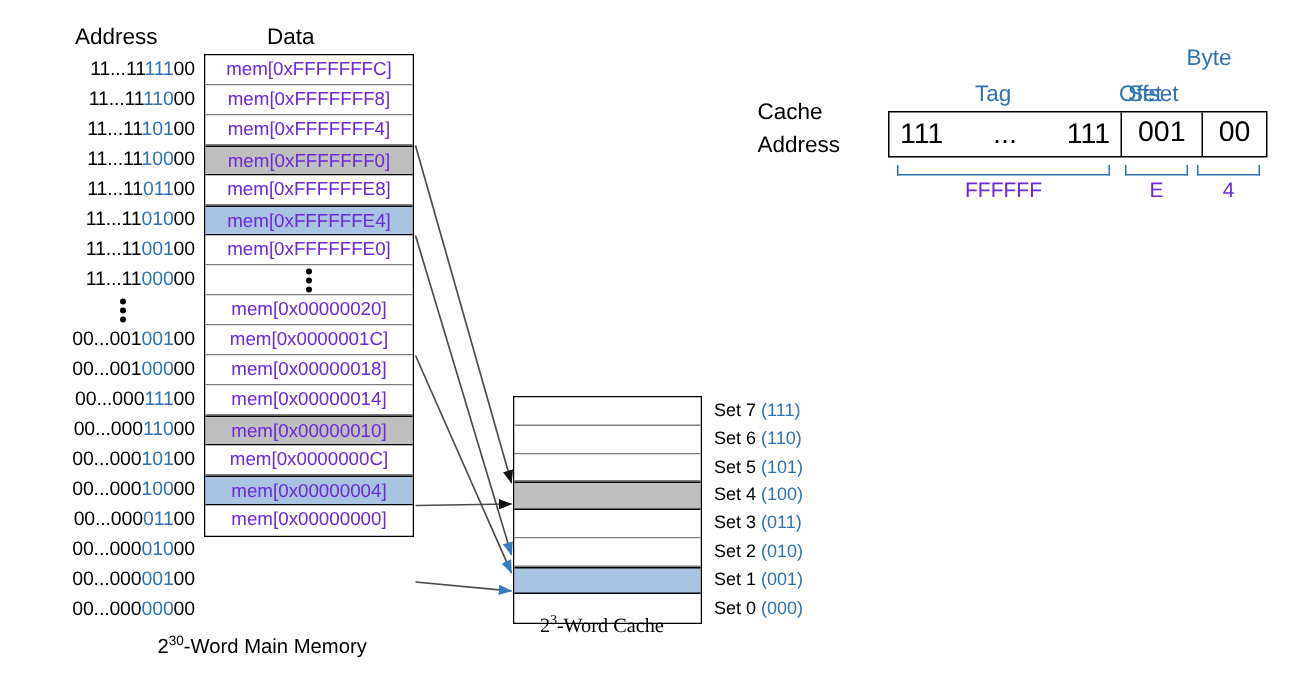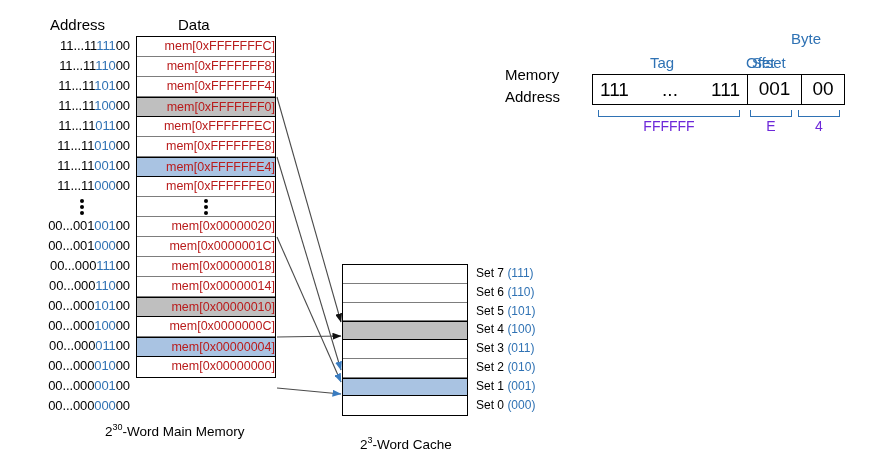--- a/index.html
+++ b/index.html
@@ -21,21 +21,21 @@
     letter-spacing:-0.1px;
   }
   .addr b{font-weight:normal;color:#2f72b4;}
 
   
   #mem-table{position:absolute;left:136px;top:36px;width:140px;
              border:1.6px solid #000;box-sizing:border-box;background:#fff;}
   .mrow{
     height:20px;line-height:19px;box-sizing:border-box;
     border-bottom:1px solid #7d7d7d;
-    font-size:12.5px;color:#b91c1c;text-align:right;white-space:nowrap;
+    font-size:12.5px;color:#6d28d9;text-align:center;white-space:nowrap;
     background:#fff;
   }
   .mrow:last-child{border-bottom:none;}
   .mrow.gray{background:#bfbfbf;border-top:1.4px solid #000;border-bottom:1.4px solid #000;}
   .mrow.blue-hl{background:#a9c3e2;border-top:1.4px solid #000;border-bottom:1.4px solid #000;}
   .mrow.dots{border-bottom:1px solid #7d7d7d;}
   .vdots{display:flex;flex-direction:column;align-items:center;justify-content:center;
          height:100%;gap:2px;}
   .vdots i{display:block;width:4px;height:4px;border-radius:50%;background:#000;}
 
@@ -108,21 +108,20 @@
       <div class="addr" style="top: 356px;">00...000<b>010</b>00</div>
       <div class="addr" style="top: 376px;">00...000<b>001</b>00</div>
       <div class="addr" style="top: 396px;">00...000<b>000</b>00</div>
     </div>
 
   <div id="mem-table">
       <div class="mrow">mem[0xFFFFFFFC]</div>
       <div class="mrow">mem[0xFFFFFFF8]</div>
       <div class="mrow">mem[0xFFFFFFF4]</div>
       <div class="mrow gray">mem[0xFFFFFFF0]</div>
-      <div class="mrow">mem[0xFFFFFFEC]</div>
       <div class="mrow">mem[0xFFFFFFE8]</div>
       <div class="mrow blue-hl">mem[0xFFFFFFE4]</div>
       <div class="mrow">mem[0xFFFFFFE0]</div>
       <div class="mrow dots">
         <span class="vdots">
           <i></i>
           <i></i>
           <i></i>
         </span>
       </div>
@@ -174,25 +173,25 @@
     <line x1="277" y1="157" x2="341" y2="370" stroke="#4a4a4a" stroke-width="1.1" marker-end="url(#ahBlue)"></line>
 
     <line x1="277" y1="237" x2="341" y2="382" stroke="#4a4a4a" stroke-width="1.1" marker-end="url(#ahBlue)"></line>
 
     <line x1="277" y1="388" x2="341" y2="394" stroke="#4a4a4a" stroke-width="1.1" marker-end="url(#ahBlue)"></line>
   </svg>
 
   <div class="caption" style="left:105px;top:422px;">
     <span>2</span><sup>30</sup><span>-Word Main Memory</span>
   </div>
-  <div class="caption" style="left:360px;top:435px;">
+  <div class="caption" style="left:360px;top:408px;font-family:Liberation Serif, serif;">
     <span>2</span><sup>3</sup><span>-Word Cache</span>
   </div>
 
-  <div class="hdr" style="left:505px;top:66px;">Memory</div>
+  <div class="hdr" style="left:505px;top:66px;">Cache</div>
   <div class="hdr" style="left:505px;top:88px;">Address</div>
 
   <div class="fieldname" style="left:650px;top:54px;">Tag</div>
   <div class="fieldname" style="left:752px;top:54px;">Set</div>
   <div class="fieldname" style="left:791px;top:30px;">Byte</div>
   <div class="fieldname" style="left:746px;top:54px;">Offset</div>
 
   <div id="addr-box">
     <div class="fld" id="fld-tag">
       <span>111</span>

